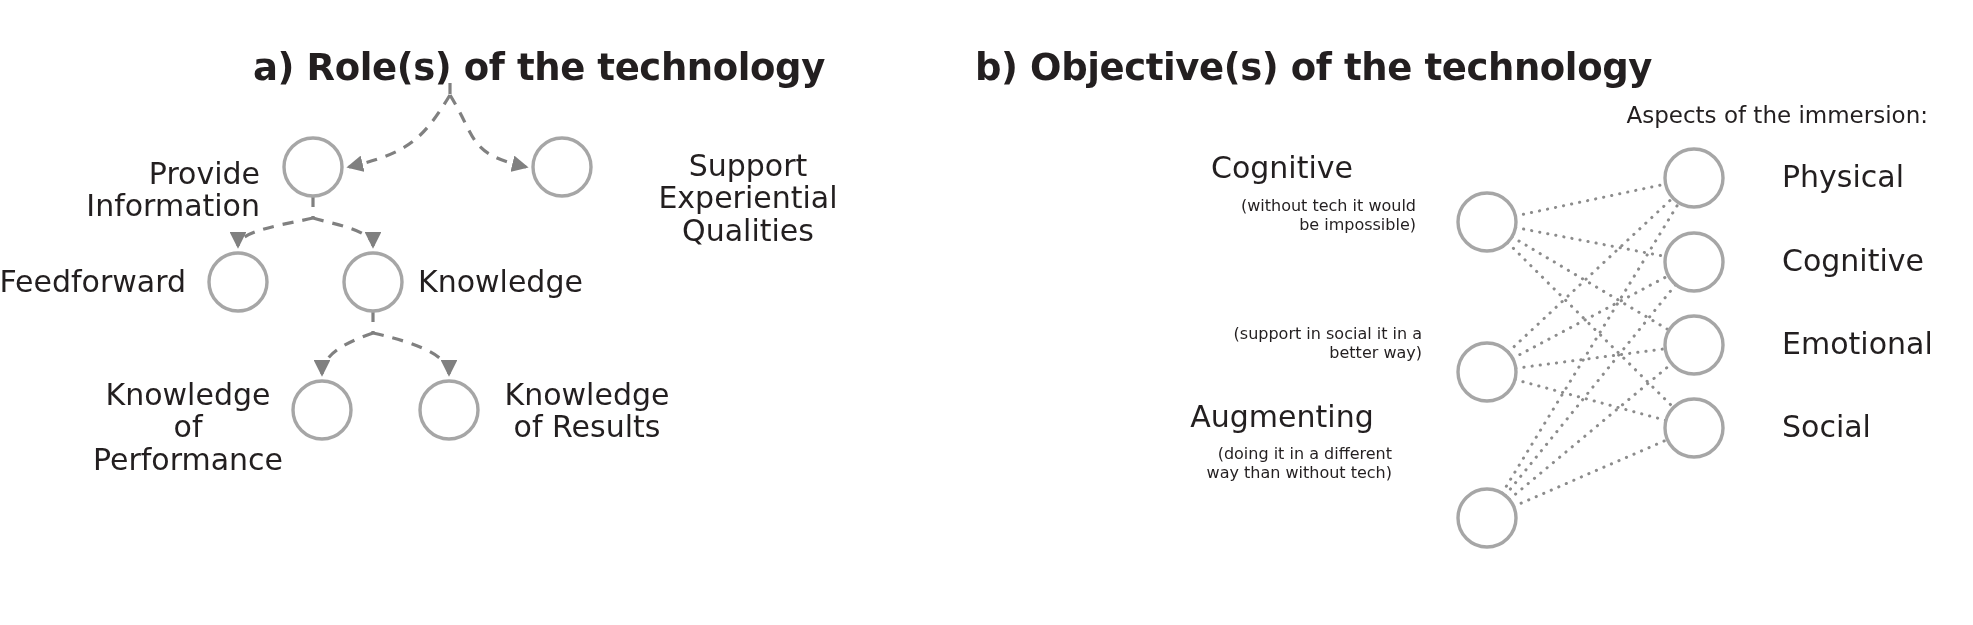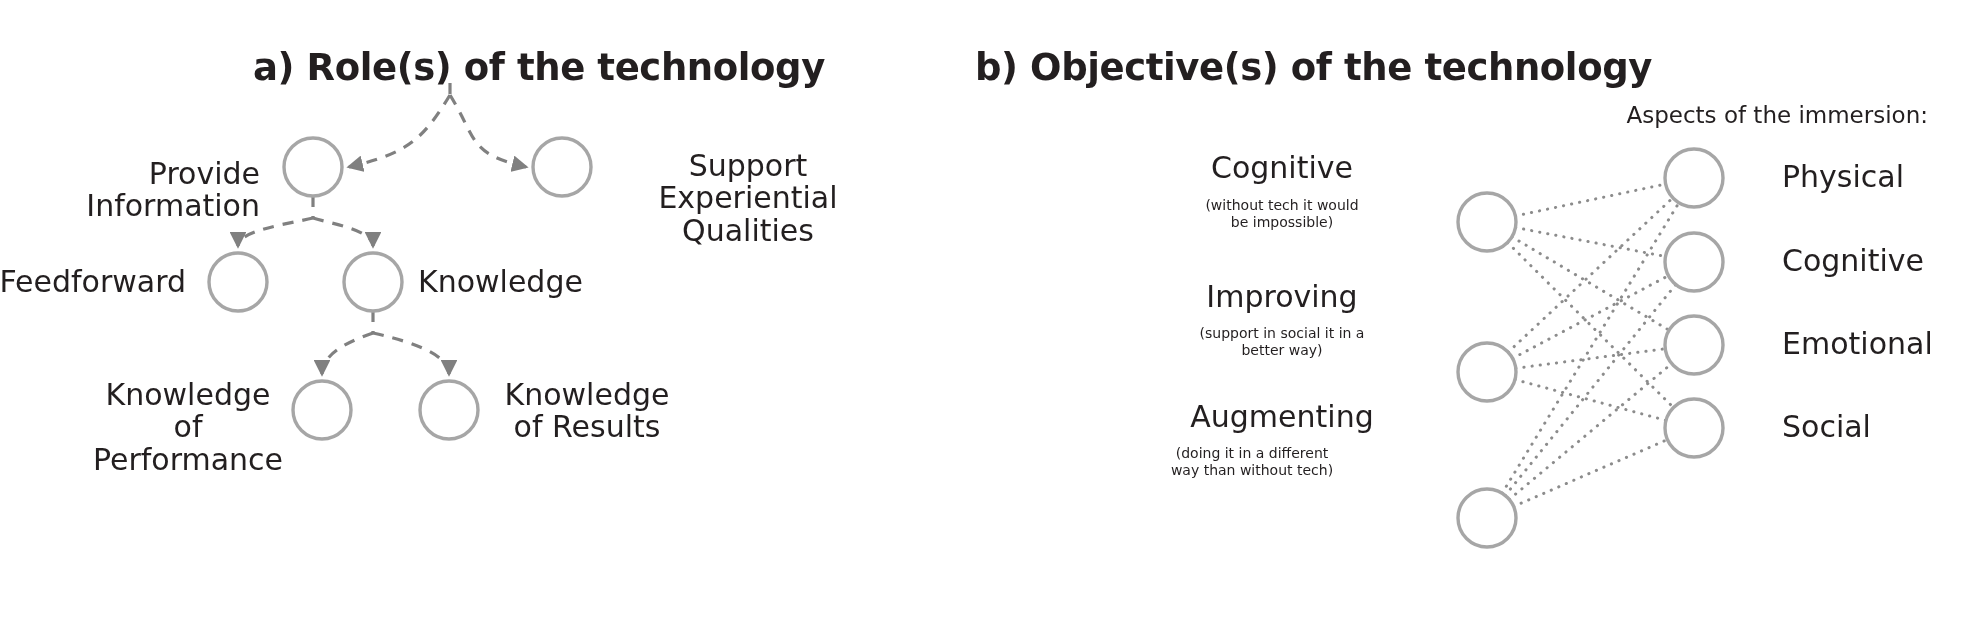--- a/index.html
+++ b/index.html
@@ -42,25 +42,25 @@
     color: #231f20;
     line-height: 1.08;
     white-space: pre-line;
   }
   .node-label.right-align { text-align: right; }
   .node-label.left-align  { text-align: left; }
   .node-label.center-align{ text-align: center; }
 
   .sub-label {
     position: absolute;
-    font-size: 14px;
+    font-size: 16px;
     font-weight: 400;
     color: #231f20;
     line-height: 1.18;
-    text-align: center;
+    text-align: right;
     white-space: pre-line;
   }
 
   .aspects-heading {
     position: absolute;
     font-size: 23px;
     font-weight: 400;
     color: #231f20;
     white-space: nowrap;
     text-align: right;
@@ -153,21 +153,20 @@
         <circle cx="1694" cy="262" r="29" fill="#ffffff" stroke="#a6a6a6" stroke-width="3.4"></circle>
         <circle cx="1694" cy="345" r="29" fill="#ffffff" stroke="#a6a6a6" stroke-width="3.4"></circle>
         <circle cx="1694" cy="428" r="29" fill="#ffffff" stroke="#a6a6a6" stroke-width="3.4"></circle>
       </g>
   </svg>
 
   <div class="node-label center-align" style="left:1148px; top:152px; width:268px;">Cognitive</div>
   <div class="sub-label" style="left:1148px; top:197px; width:268px;">(without tech it would
 be impossible)</div>
 
-  <div class="node-label center-align" style="left:1148px; top:281px; width:268px;">Improving</div>
   <div class="sub-label" style="left:1142px; top:325px; width:280px;">(support in social it in a
 better way)</div>
 
   <div class="node-label center-align" style="left:1148px; top:401px; width:268px;">Augmenting</div>
   <div class="sub-label" style="left:1112px; top:445px; width:280px;">(doing it in a different
 way than without tech)</div>
 
   <div class="node-label left-align" style="left:1782px; top:161px; width:200px;">Physical</div>
 
   <div class="node-label left-align" style="left:1782px; top:245px; width:200px;">Cognitive</div>

